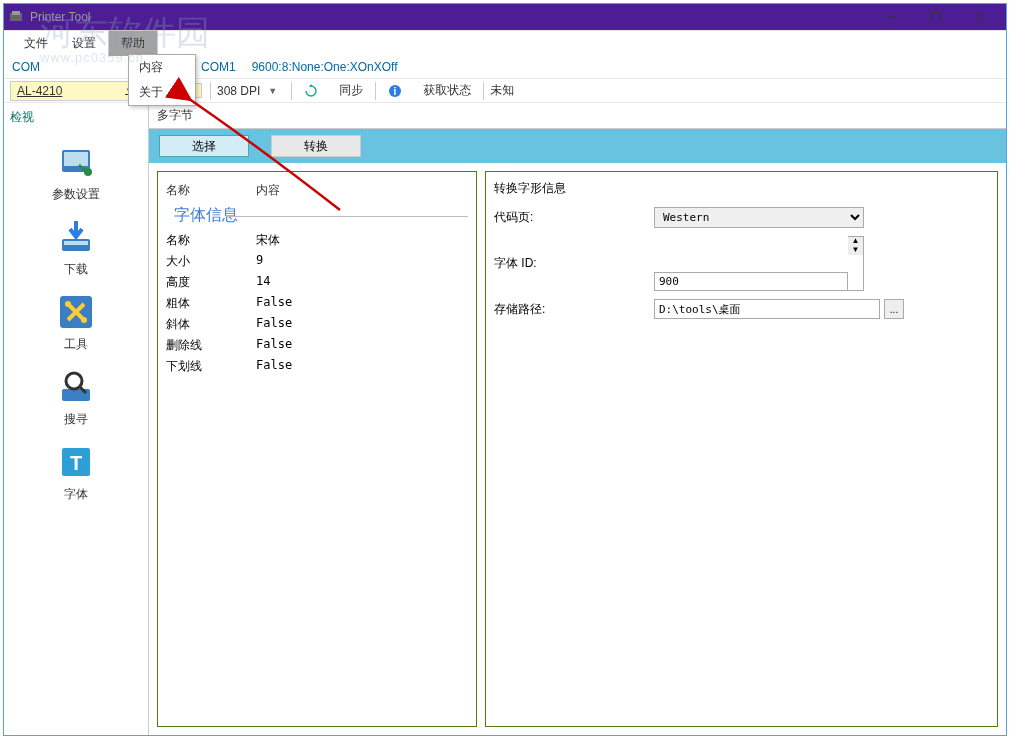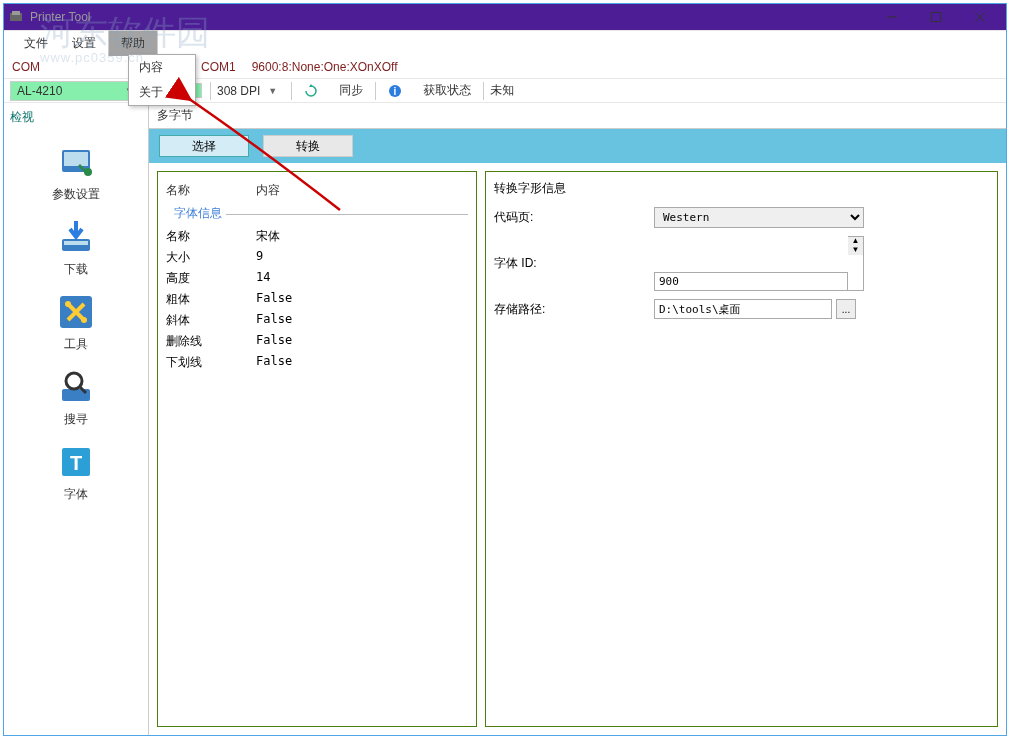--- a/index.html
+++ b/index.html
@@ -8,62 +8,62 @@
 .titlebar { height: 27px; display: flex; align-items: center; padding: 0 4px; background: #4c1d95; border-bottom: 1px solid #e8e8e8; }
 .titlebar .appicon { width: 16px; height: 16px; margin-right: 6px; }
 .titlebar .title { flex: 1; font-size: 12px; color: #999; }
 .win-btn { width: 44px; height: 27px; display: flex; align-items: center; justify-content: center; font-size: 14px; color: #333; cursor: pointer; }
 .win-btn svg { display: block; }
 .menubar { height: 24px; display: flex; align-items: center; padding-left: 8px; font-size: 12px; color: #333; background: #fff; position: relative; }
 .menubar .mitem { padding: 4px 12px; cursor: pointer; }
 .menubar .mitem.open { background: #a3a3a3; border: 1px solid #ccc; border-bottom: none; }
 .dropdown { position: absolute; top: 23px; left: 124px; width: 68px; background: #fff; border: 1px solid #aaa; box-shadow: 2px 2px 4px rgba(0,0,0,0.2); z-index: 100; }
 .dropdown .ditem { padding: 4px 10px; font-size: 12px; cursor: pointer; }
-.toolbar1 { height: 24px; display: flex; align-items: center; font-size: 12px; color: #7f1d1d; border-bottom: 1px solid #e8e8e8; }
+.toolbar1 { height: 24px; display: flex; align-items: center; font-size: 12px; color: #0369a1; border-bottom: 1px solid #e8e8e8; }
 .toolbar1 .lbl { padding: 0 8px; }
 .toolbar1 .sep { width: 1px; height: 18px; background: #ccc; margin: 0 4px; }
 .toolbar2 { height: 24px; display: flex; align-items: center; font-size: 12px; color: #333; border-bottom: 1px solid #e8e8e8; padding-left: 6px; }
-.toolbar2 .dd { border: 1px solid #ccc; padding: 2px 6px; background: #86efac; display: flex; align-items: center; gap: 12px; margin-right: 2px; }
+.toolbar2 .dd { border: 1px solid #ccc; padding: 2px 6px; background: #fef9c3; display: flex; align-items: center; gap: 12px; margin-right: 2px; text-decoration: underline; }
 .toolbar2 .dd .arr { font-size: 8px; color: #666; }
 .toolbar2 .sep { width: 1px; height: 18px; background: #ccc; margin: 0 6px; }
 .toolbar2 .tbtn { display: flex; align-items: center; gap: 21px; padding: 2px 6px; cursor: pointer; }
 .body-area { display: flex; height: calc(100% - 99px); }
 .sidebar { width: 145px; border-right: 1px solid #ccc; padding: 4px 0; }
 .sidebar .shead { font-size: 12px; color: #0f766e; padding: 2px 6px; }
 .sb-item { display: flex; flex-direction: column; align-items: center; margin: 14px 0; cursor: pointer; }
 .sb-item .ico { width: 40px; height: 40px; display: flex; align-items: center; justify-content: center; }
 .sb-item .lbl { font-size: 12px; color: #333; margin-top: 4px; }
 .main { flex: 1; display: flex; flex-direction: column; }
 .main .title2 { font-size: 12px; color: #333; padding: 4px 8px; border-bottom: 1px solid #ccc; }
-.tabstrip { background: #67c3df; padding: 6px 10px; display: flex; gap: 14px; }
+.tabstrip { background: #67c3df; padding: 6px 10px; display: flex; gap: 22px; }
 .tabstrip .tab { width: 90px; height: 22px; display: flex; align-items: center; justify-content: center; font-size: 12px; cursor: pointer; }
 .tabstrip .tab.active { background: #d4ecf5; border: 1px solid #4aa; }
 .tabstrip .tab.inactive { background: #e8e8e8; border: 1px solid #ccc; }
 .content { display: flex; padding: 8px; gap: 8px; flex: 1; }
 .panel { border: 1px solid #4d7c0f; padding: 8px; font-size: 12px; }
 .panel.left { width: 320px; }
 .panel.right { flex: 1; }
 .field-head { display: flex; font-size: 12px; color: #333; padding: 2px 0; }
 .field-head .c1 { width: 90px; }
-.grp-title { color: #3d7fd6; font-size: 12px; padding: 4px 8px; position: relative; }
+.grp-title { color: #3d7fd6; font-size: 16px; padding: 4px 8px; position: relative; }
 .grp-title::after { content: ""; position: absolute; top: 50%; left: 60px; right: 0; height: 1px; background: #bbb; }
 .kv { display: flex; font-size: 12px; padding: 2px 0; }
 .kv .k { width: 90px; }
 .kv .v { font-family: monospace, SimSun; }
 .right .rtitle { font-size: 12px; padding: 0 0 6px 0; }
 .rrow { display: flex; align-items: center; font-size: 12px; padding: 4px 0; }
 .rrow .rk { width: 160px; }
 .rrow .rv { flex: 1; display: flex; gap: 4px; }
 .rrow select, .rrow input[type=number], .rrow input[type=text] { border: 1px solid #aaa; font-size: 11px; padding: 2px 4px; font-family: monospace; }
 .rrow select { width: 210px; }
 .rrow .numwrap { width: 210px; display: flex; }
 .rrow .numwrap input { flex: 1; margin-top: 36px; }
 .rrow .spin { width: 16px; display: flex; flex-direction: column; border: 1px solid #aaa; border-left: none; }
 .rrow .spin div { height: 9px; font-size: 8px; text-align: center; line-height: 8px; background: #eee; cursor: pointer; }
-.rrow .pathwrap input { width: 178px; }
+.rrow .pathwrap input { width: 226px; }
 .rrow .browse { width: 20px; height: 20px; border: 1px solid #aaa; background: #eee; font-size: 10px; display: flex; align-items: center; justify-content: center; cursor: pointer; }
 .arrow-overlay { position: absolute; top: 60px; left: 150px; z-index: 200; pointer-events: none; }
 .watermark { position: absolute; top: 10px; left: 40px; font-size: 34px; font-weight: normal; color: rgba(140,170,200,0.3); pointer-events: none; z-index: 300; font-family: "Microsoft YaHei"; }
 .watermark .sub { font-size: 13px; display: block; margin-top: -6px; letter-spacing: 1px; }
 </style>
 </head>
 <body>
 
 <div class="window">
 

